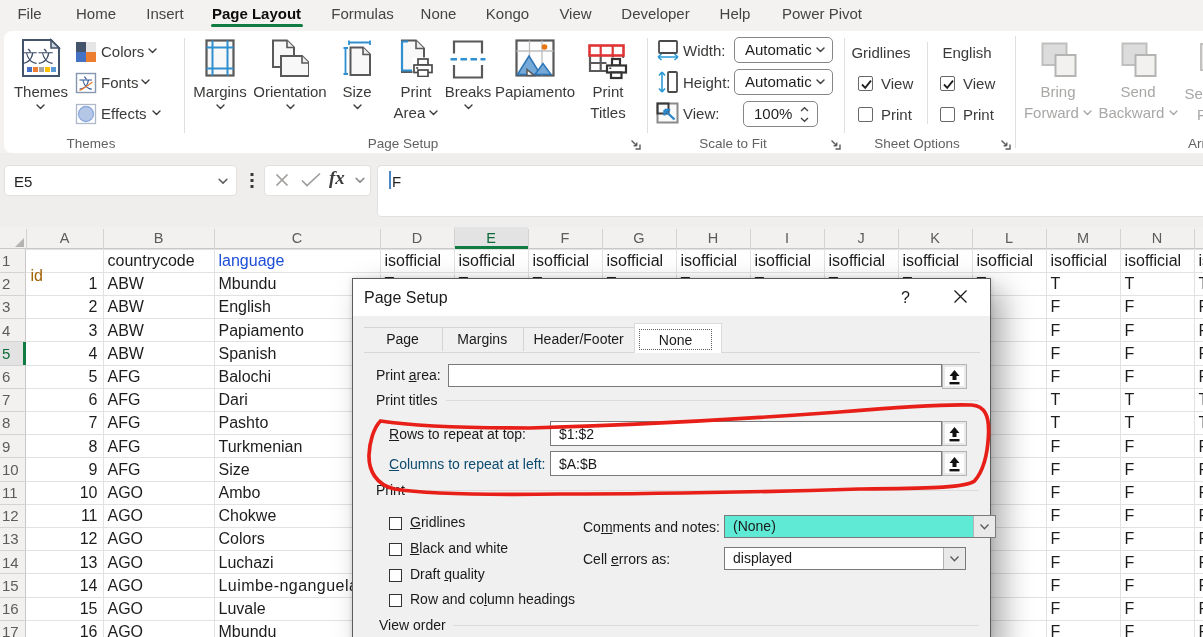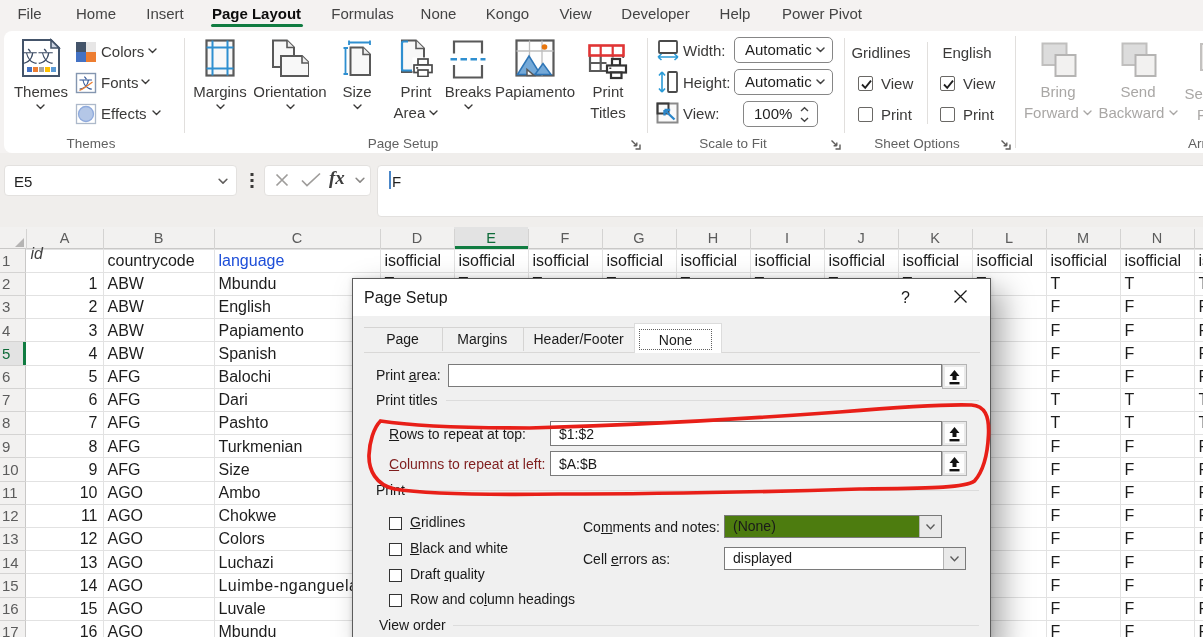--- a/index.html
+++ b/index.html
@@ -376,21 +376,21 @@
 <div class="abs" style="left:602px;top:249px;width:1px;height:388px;background:#e2e2e2;"></div>
 <div class="abs" style="left:676px;top:249px;width:1px;height:388px;background:#e2e2e2;"></div>
 <div class="abs" style="left:750px;top:249px;width:1px;height:388px;background:#e2e2e2;"></div>
 <div class="abs" style="left:824px;top:249px;width:1px;height:388px;background:#e2e2e2;"></div>
 <div class="abs" style="left:898px;top:249px;width:1px;height:388px;background:#e2e2e2;"></div>
 <div class="abs" style="left:972px;top:249px;width:1px;height:388px;background:#e2e2e2;"></div>
 <div class="abs" style="left:1046px;top:249px;width:1px;height:388px;background:#e2e2e2;"></div>
 <div class="abs" style="left:1120px;top:249px;width:1px;height:388px;background:#e2e2e2;"></div>
 <div class="abs" style="left:1194px;top:249px;width:1px;height:388px;background:#e2e2e2;"></div>
 
-<div class="abs" style="left:30.5px;top:242px;width:68px;font-size:16px;color:#404040;line-height:23.2px;white-space:nowrap;font-style:italic;">id</div>
+<div class="abs" style="left:30.5px;top:264px;width:68px;font-size:16px;color:#a16207;line-height:23.2px;white-space:nowrap;">id</div>
 <div class="abs" style="left:107.5px;top:249.0px;width:102px;font-size:16px;color:#1d1d1d;line-height:23.2px;white-space:nowrap;">countrycode</div>
 <div class="abs" style="left:218.5px;top:249.0px;width:157px;font-size:16px;color:#1d4ed8;line-height:23.2px;white-space:nowrap;">language</div>
 <div class="abs" style="left:384.5px;top:249.0px;width:65px;font-size:16px;color:#1d1d1d;line-height:23.2px;white-space:nowrap;">isofficial</div>
 <div class="abs" style="left:458.5px;top:249.0px;width:65px;font-size:16px;color:#1d1d1d;line-height:23.2px;white-space:nowrap;">isofficial</div>
 <div class="abs" style="left:532.5px;top:249.0px;width:65px;font-size:16px;color:#1d1d1d;line-height:23.2px;white-space:nowrap;">isofficial</div>
 <div class="abs" style="left:606.5px;top:249.0px;width:65px;font-size:16px;color:#1d1d1d;line-height:23.2px;white-space:nowrap;">isofficial</div>
 <div class="abs" style="left:680.5px;top:249.0px;width:65px;font-size:16px;color:#1d1d1d;line-height:23.2px;white-space:nowrap;">isofficial</div>
 <div class="abs" style="left:754.5px;top:249.0px;width:65px;font-size:16px;color:#1d1d1d;line-height:23.2px;white-space:nowrap;">isofficial</div>
 <div class="abs" style="left:828.5px;top:249.0px;width:65px;font-size:16px;color:#1d1d1d;line-height:23.2px;white-space:nowrap;">isofficial</div>
 <div class="abs" style="left:902.5px;top:249.0px;width:65px;font-size:16px;color:#1d1d1d;line-height:23.2px;white-space:nowrap;">isofficial</div>
@@ -668,42 +668,42 @@
 <div class="abs" style="left:389px;top:426px;font-size:14px;color:#1a1a1a;"><u>R</u>ows to repeat at top:</div>
 <div class="abs" style="left:550px;top:421px;width:391.5px;height:25px;background:#fff;border:1px solid #7a7a7a;"></div>
 <div class="abs" style="left:559px;top:426px;font-size:14px;color:#1a1a1a;z-index:2;">$1:$2</div>
 <div class="abs" style="left:941.5px;top:421px;width:25.5px;height:25px;background:#e9e9e9;border:1px solid #b4b4b4;z-index:2;">
 <div class="abs" style="left:2px;top:2px;width:19.5px;height:19px;background:#fdfdfd;"></div>
 <svg class="abs" style="left:4.5px;top:3px;" width="15" height="18" viewBox="0 0 15 18">
 <path d="M7.5 2 L12.5 8 H9.5 V12 H5.5 V8 H2.5 Z" fill="#111"></path>
 <rect x="2.5" y="14" width="10" height="2.4" fill="#111"></rect>
     </svg>
   </div>
-<div class="abs" style="left:389px;top:456px;font-size:14px;color:#7f1d1d;"><u>C</u>olumns to repeat at left:</div>
+<div class="abs" style="left:389px;top:456px;font-size:14px;color:#0c4a6e;"><u>C</u>olumns to repeat at left:</div>
 <div class="abs" style="left:550px;top:451px;width:391.5px;height:25px;background:#fff;border:1px solid #7a7a7a;"></div>
 <div class="abs" style="left:559px;top:456px;font-size:14px;color:#1a1a1a;z-index:2;">$A:$B</div>
 <div class="abs" style="left:941.5px;top:451px;width:25.5px;height:25px;background:#e9e9e9;border:1px solid #b4b4b4;z-index:2;">
 <div class="abs" style="left:2px;top:2px;width:19.5px;height:19px;background:#fdfdfd;"></div>
 <svg class="abs" style="left:4.5px;top:3px;" width="15" height="18" viewBox="0 0 15 18">
 <path d="M7.5 2 L12.5 8 H9.5 V12 H5.5 V8 H2.5 Z" fill="#111"></path>
 <rect x="2.5" y="14" width="10" height="2.4" fill="#111"></rect>
     </svg>
   </div>
 <div class="abs" style="left:376px;top:482px;font-size:14px;color:#1a1a1a;">Print</div>
 <div class="abs" style="left:412px;top:489.5px;width:567px;height:1px;background:#dcdcdc;"></div>
 <div class="abs" style="left:389px;top:516.5px;width:13px;height:13px;background:#fff;border:1px solid #333;"></div>
 <div class="abs" style="left:410px;top:514.0px;font-size:14px;color:#1a1a1a;"><u>G</u>ridlines</div>
 <div class="abs" style="left:389px;top:542.5px;width:13px;height:13px;background:#fff;border:1px solid #333;"></div>
 <div class="abs" style="left:410px;top:540.0px;font-size:14px;color:#1a1a1a;"><u>B</u>lack and white</div>
 <div class="abs" style="left:389px;top:568.5px;width:13px;height:13px;background:#fff;border:1px solid #333;"></div>
 <div class="abs" style="left:410px;top:566.0px;font-size:14px;color:#1a1a1a;">Draft <u>q</u>uality</div>
 <div class="abs" style="left:389px;top:593.5px;width:13px;height:13px;background:#fff;border:1px solid #333;"></div>
 <div class="abs" style="left:410px;top:591.0px;font-size:14px;color:#1a1a1a;">Row and co<u>l</u>umn headings</div>
 <div class="abs" style="left:583px;top:519px;font-size:14px;color:#1a1a1a;">Co<u>m</u>ments and notes:</div>
-<div class="abs" style="left:724px;top:515px;width:218px;height:23px;background:#4d7c0f;border:1px solid #7a7a7a;">
+<div class="abs" style="left:724px;top:515px;width:272px;height:23px;background:#5eead4;border:1px solid #7a7a7a;">
 <div class="abs" style="right:0px;top:0px;width:22px;height:21px;background:#e9e9e9;border-left:1px solid #b4b4b4;"></div>
 <svg class="abs" style="right:5px;top:7px;" width="11" height="8" viewBox="0 0 11 8">
       <path d="M1.5 1.5 L5.5 5.8 L9.5 1.5" stroke="#5a5a5a" stroke-width="1.3" fill="none"></path>
     </svg>
 <div class="abs" style="left:8px;top:2px;font-size:14px;color:#1a1a1a;">(None)</div>
   </div>
 <div class="abs" style="left:583px;top:551px;font-size:14px;color:#1a1a1a;">Cell <u>e</u>rrors as:</div>
 <div class="abs" style="left:724px;top:547px;width:242px;height:23px;background:#fff;border:1px solid #7a7a7a;">
 <div class="abs" style="right:0px;top:0px;width:22px;height:21px;background:#e9e9e9;border-left:1px solid #b4b4b4;"></div>
 <svg class="abs" style="right:5px;top:7px;" width="11" height="8" viewBox="0 0 11 8">

